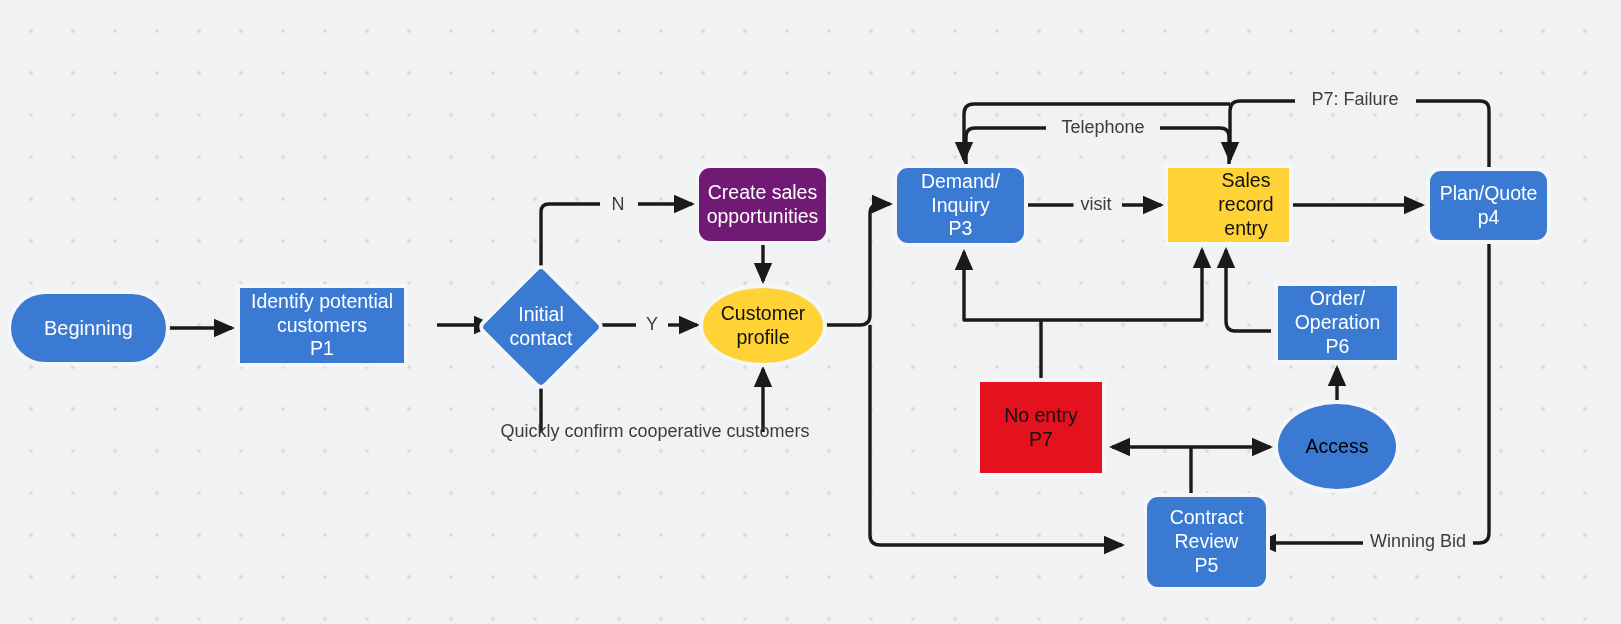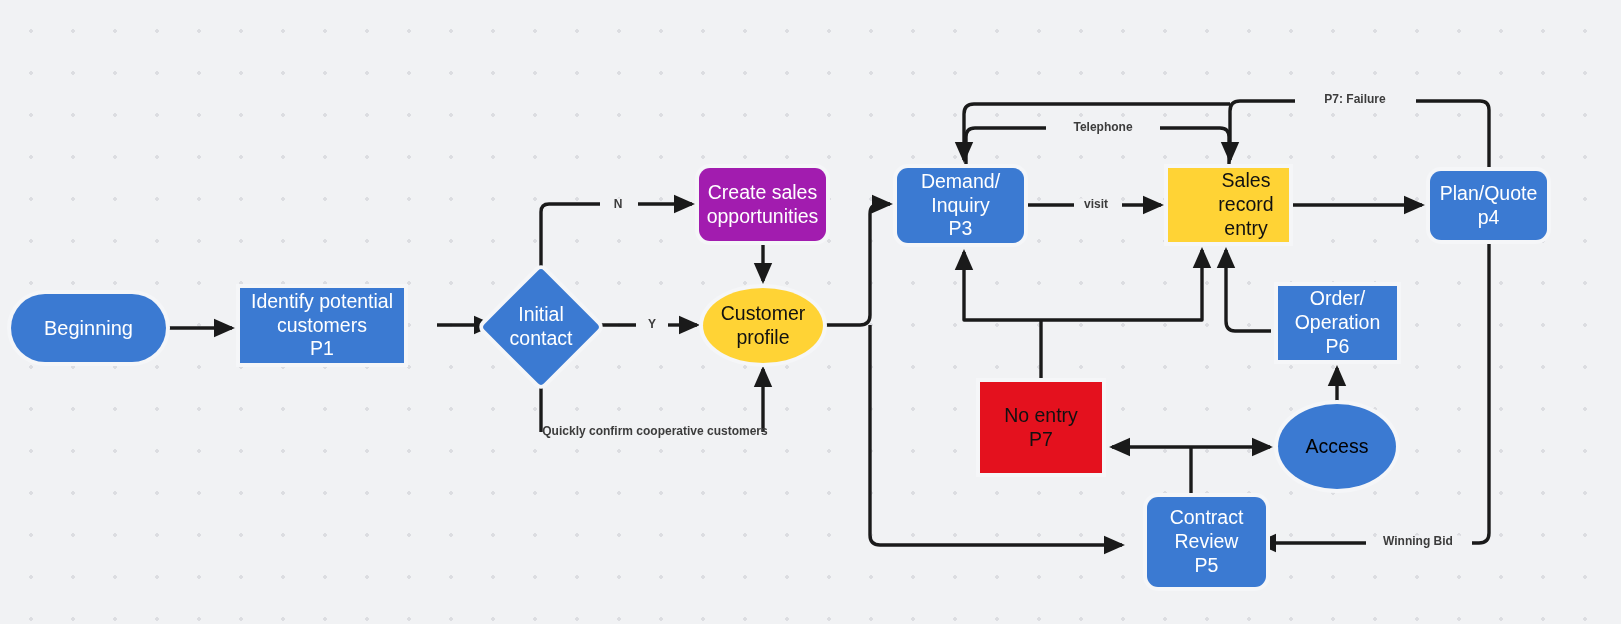--- a/index.html
+++ b/index.html
@@ -57,28 +57,27 @@
     transform: rotate(45deg);
     border-radius: 4px;
     box-shadow: 0 0 0 4px #f5f6f8;
   }
   .diamond-label {
     position: relative;
     z-index: 2;
   }
   .edge-label {
     position: absolute;
-    font-size: 12px;
+    font-size: 18px;
     color: #3c3c3c;
     background: #f1f2f4;
     padding: 0 7px;
     white-space: nowrap;
     line-height: 1.1;
     transform: translate(-50%, -50%);
-    font-weight: bold;
   }
   .edge-label.plain {
     background: transparent;
   }
 </style>
 </head>
 <body>
 
 <div id="canvas">
 
@@ -142,21 +141,21 @@
     </g>
   </svg>
 
   <div id="nodes">
       <div class="node shape-stadium" style="left: 11px; top: 294px; width: 155px; height: 68px; font-size: 20px; color: rgb(255, 255, 255); background: rgb(59, 122, 210);"><span>Beginning</span></div>
       <div class="node shape-rect" style="left: 240px; top: 288px; width: 164px; height: 75px; font-size: 19.5px; color: rgb(255, 255, 255); background: rgb(59, 122, 210);"><span>Identify potential
 customers
 P1</span></div>
       <div class="node shape-diamond" style="left: 499px; top: 285px; width: 84px; height: 84px; font-size: 19.5px; color: rgb(255, 255, 255);"><div class="diamond-bg" style="background: rgb(59, 122, 210);"></div><div class="diamond-label">Initial
 contact</div></div>
-      <div class="node shape-round" style="left: 699px; top: 168px; width: 127px; height: 73px; font-size: 19.5px; color: rgb(255, 255, 255); background: #a21caf;"><span>Create sales
+      <div class="node shape-round" style="left: 699px; top: 168px; width: 127px; height: 73px; font-size: 19.5px; color: rgb(255, 255, 255); background: #701a75;"><span>Create sales
 opportunities</span></div>
       <div class="node shape-ellipse" style="left: 703px; top: 288px; width: 120px; height: 75px; font-size: 19.5px; color: rgb(17, 17, 17); background: rgb(255, 211, 53);"><span>Customer
 profile</span></div>
       <div class="node shape-round" style="left: 897px; top: 168px; width: 127px; height: 75px; font-size: 19.5px; color: rgb(255, 255, 255); background: rgb(59, 122, 210);"><span>Demand/
 Inquiry
 P3</span></div>
       <div class="node shape-rect" style="left: 1168px; top: 168px; width: 121px; height: 74px; font-size: 19.5px; color: rgb(17, 17, 17); background: rgb(255, 211, 53); padding-left: 35px;"><span>Sales record
 entry</span></div>
       <div class="node shape-round" style="left: 1430px; top: 171px; width: 117px; height: 69px; font-size: 19.5px; color: rgb(255, 255, 255); background: rgb(59, 122, 210);"><span>Plan/Quote
 p4</span></div>

